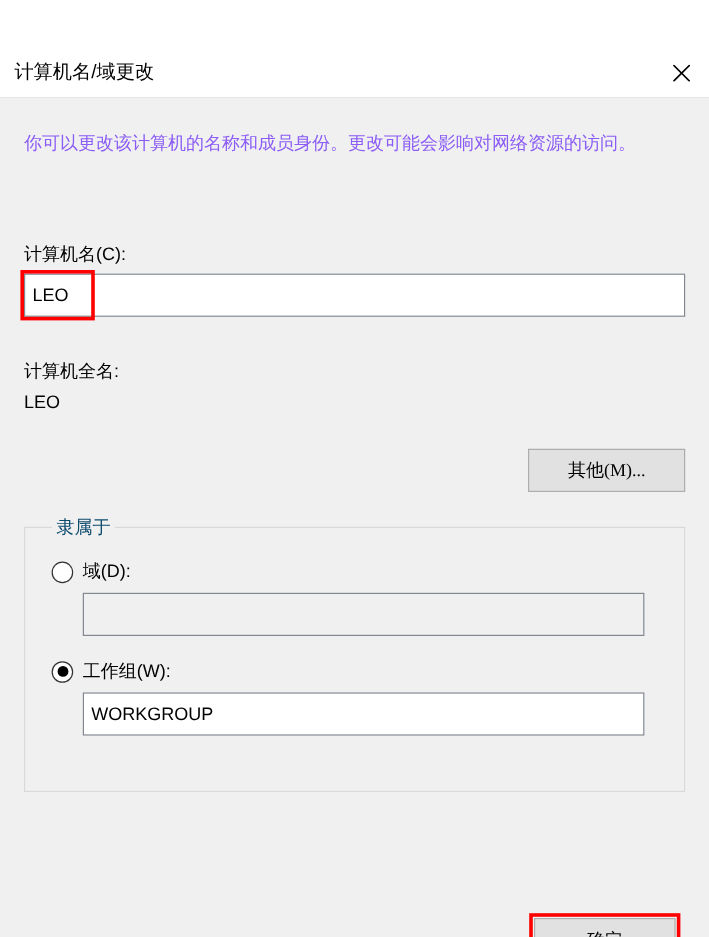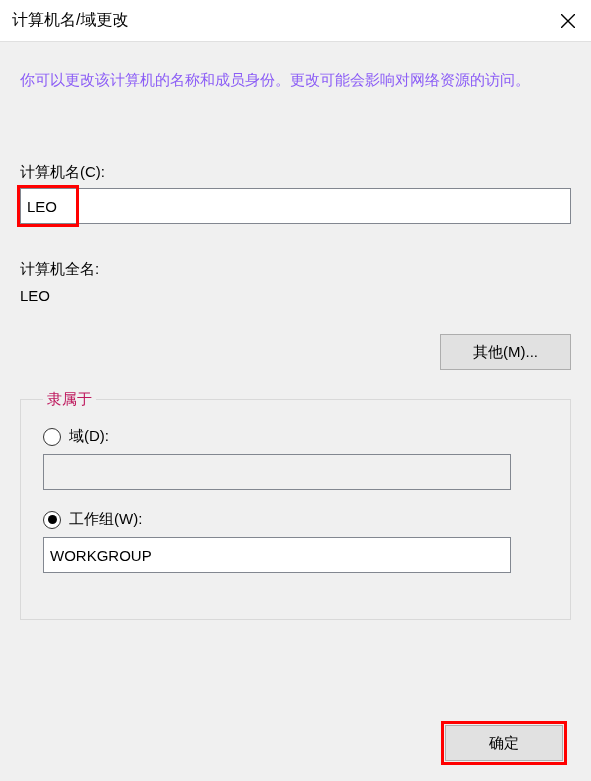--- a/index.html
+++ b/index.html
@@ -12,20 +12,21 @@
       position: relative;
     }
     .titlebar {
       height: 42px;
       display: flex;
       align-items: center;
       justify-content: space-between;
       padding: 0 0 0 12px;
       border-bottom: 1px solid #e0e0e0;
       background: #fff;
+      margin-top: 40px;
     }
     .titlebar-title {
       font-size: 16px;
       color: #000;
     }
     .close-btn {
       width: 46px;
       height: 42px;
       display: flex;
       align-items: center;
@@ -84,33 +85,33 @@
     .more-btn-row {
       display: flex;
       justify-content: flex-end;
       margin-bottom: 20px;
     }
     .win-btn {
       min-width: 110px;
       height: 36px;
       background: #e1e1e1;
       border: 1px solid #adadad;
-      font-family: Liberation Sans, sans-serif;
+      font-family: Liberation Serif, serif;
       font-size: 15px;
       cursor: pointer;
       padding: 0 32px;
     }
     fieldset.member {
       border: 1px solid #d9d9d9;
       padding: 18px 22px 26px 22px;
       margin-top: 4px;
     }
     fieldset.member legend {
       padding: 0 4px;
-      color: #be185d;
+      color: #0c4a6e;
     }
     .radio-row {
       display: flex;
       align-items: center;
       margin-bottom: 8px;
       text-align: right;
     }
     .radio {
       width: 18px;
       height: 18px;
@@ -126,20 +127,21 @@
     .radio.checked::after {
       content: "";
       width: 9px;
       height: 9px;
       background: #000;
       border-radius: 50%;
       display: block;
     }
     .radio-label { color: #000; }
     .indent-input {
+      margin-left: 26px;
       margin-bottom: 20px;
     }
     .indent-input .text-input { width: 468px; }
     .footer {
       position: absolute;
       right: 28px;
       bottom: 20px;
       display: flex;
       gap: 28px;
       margin-top: 12px;

